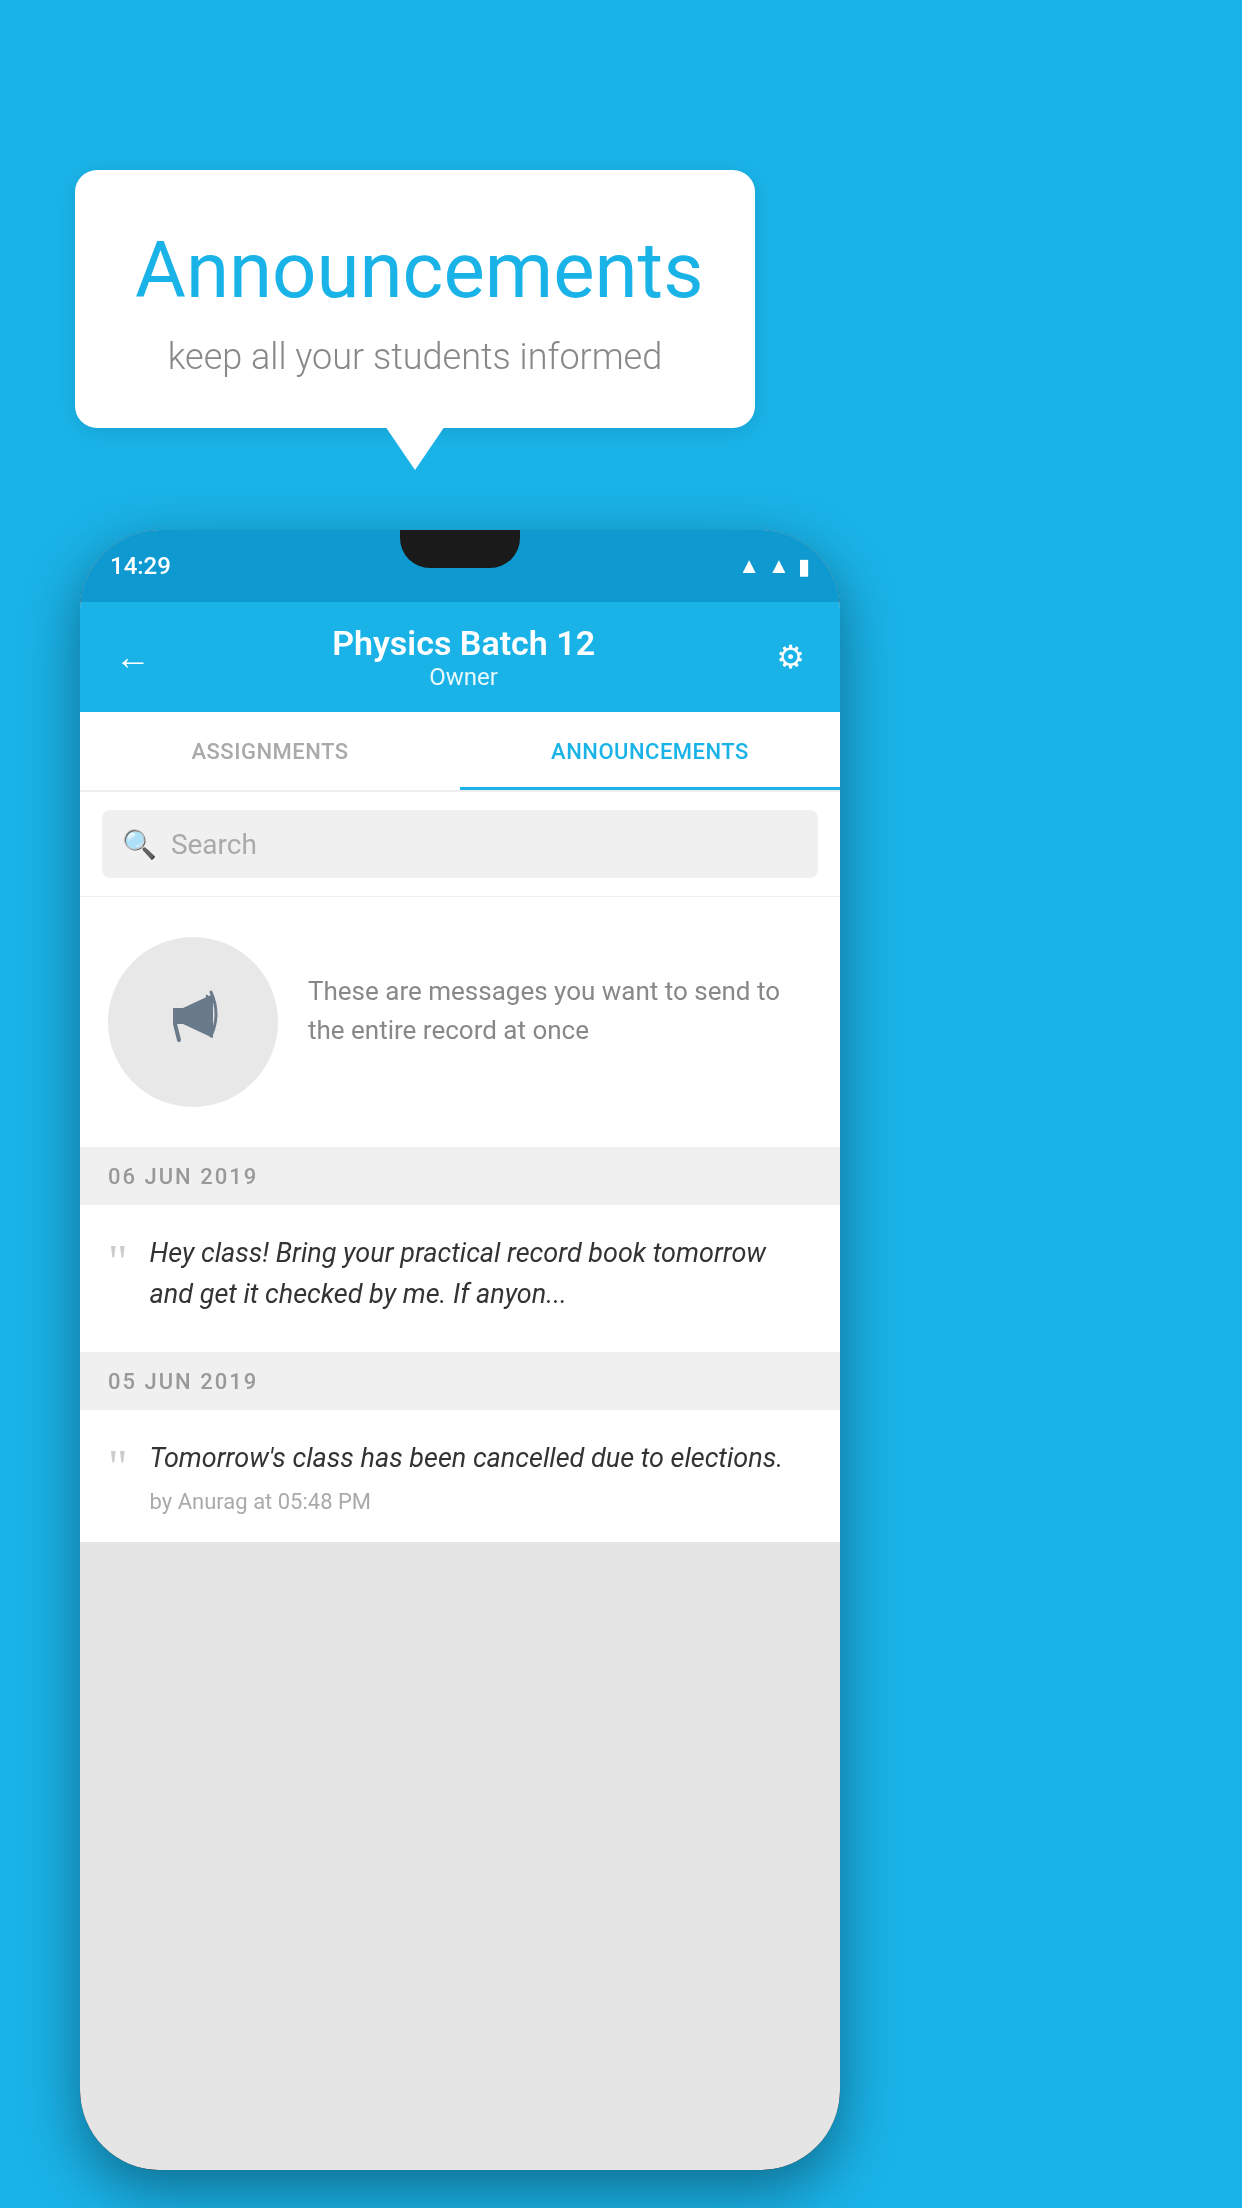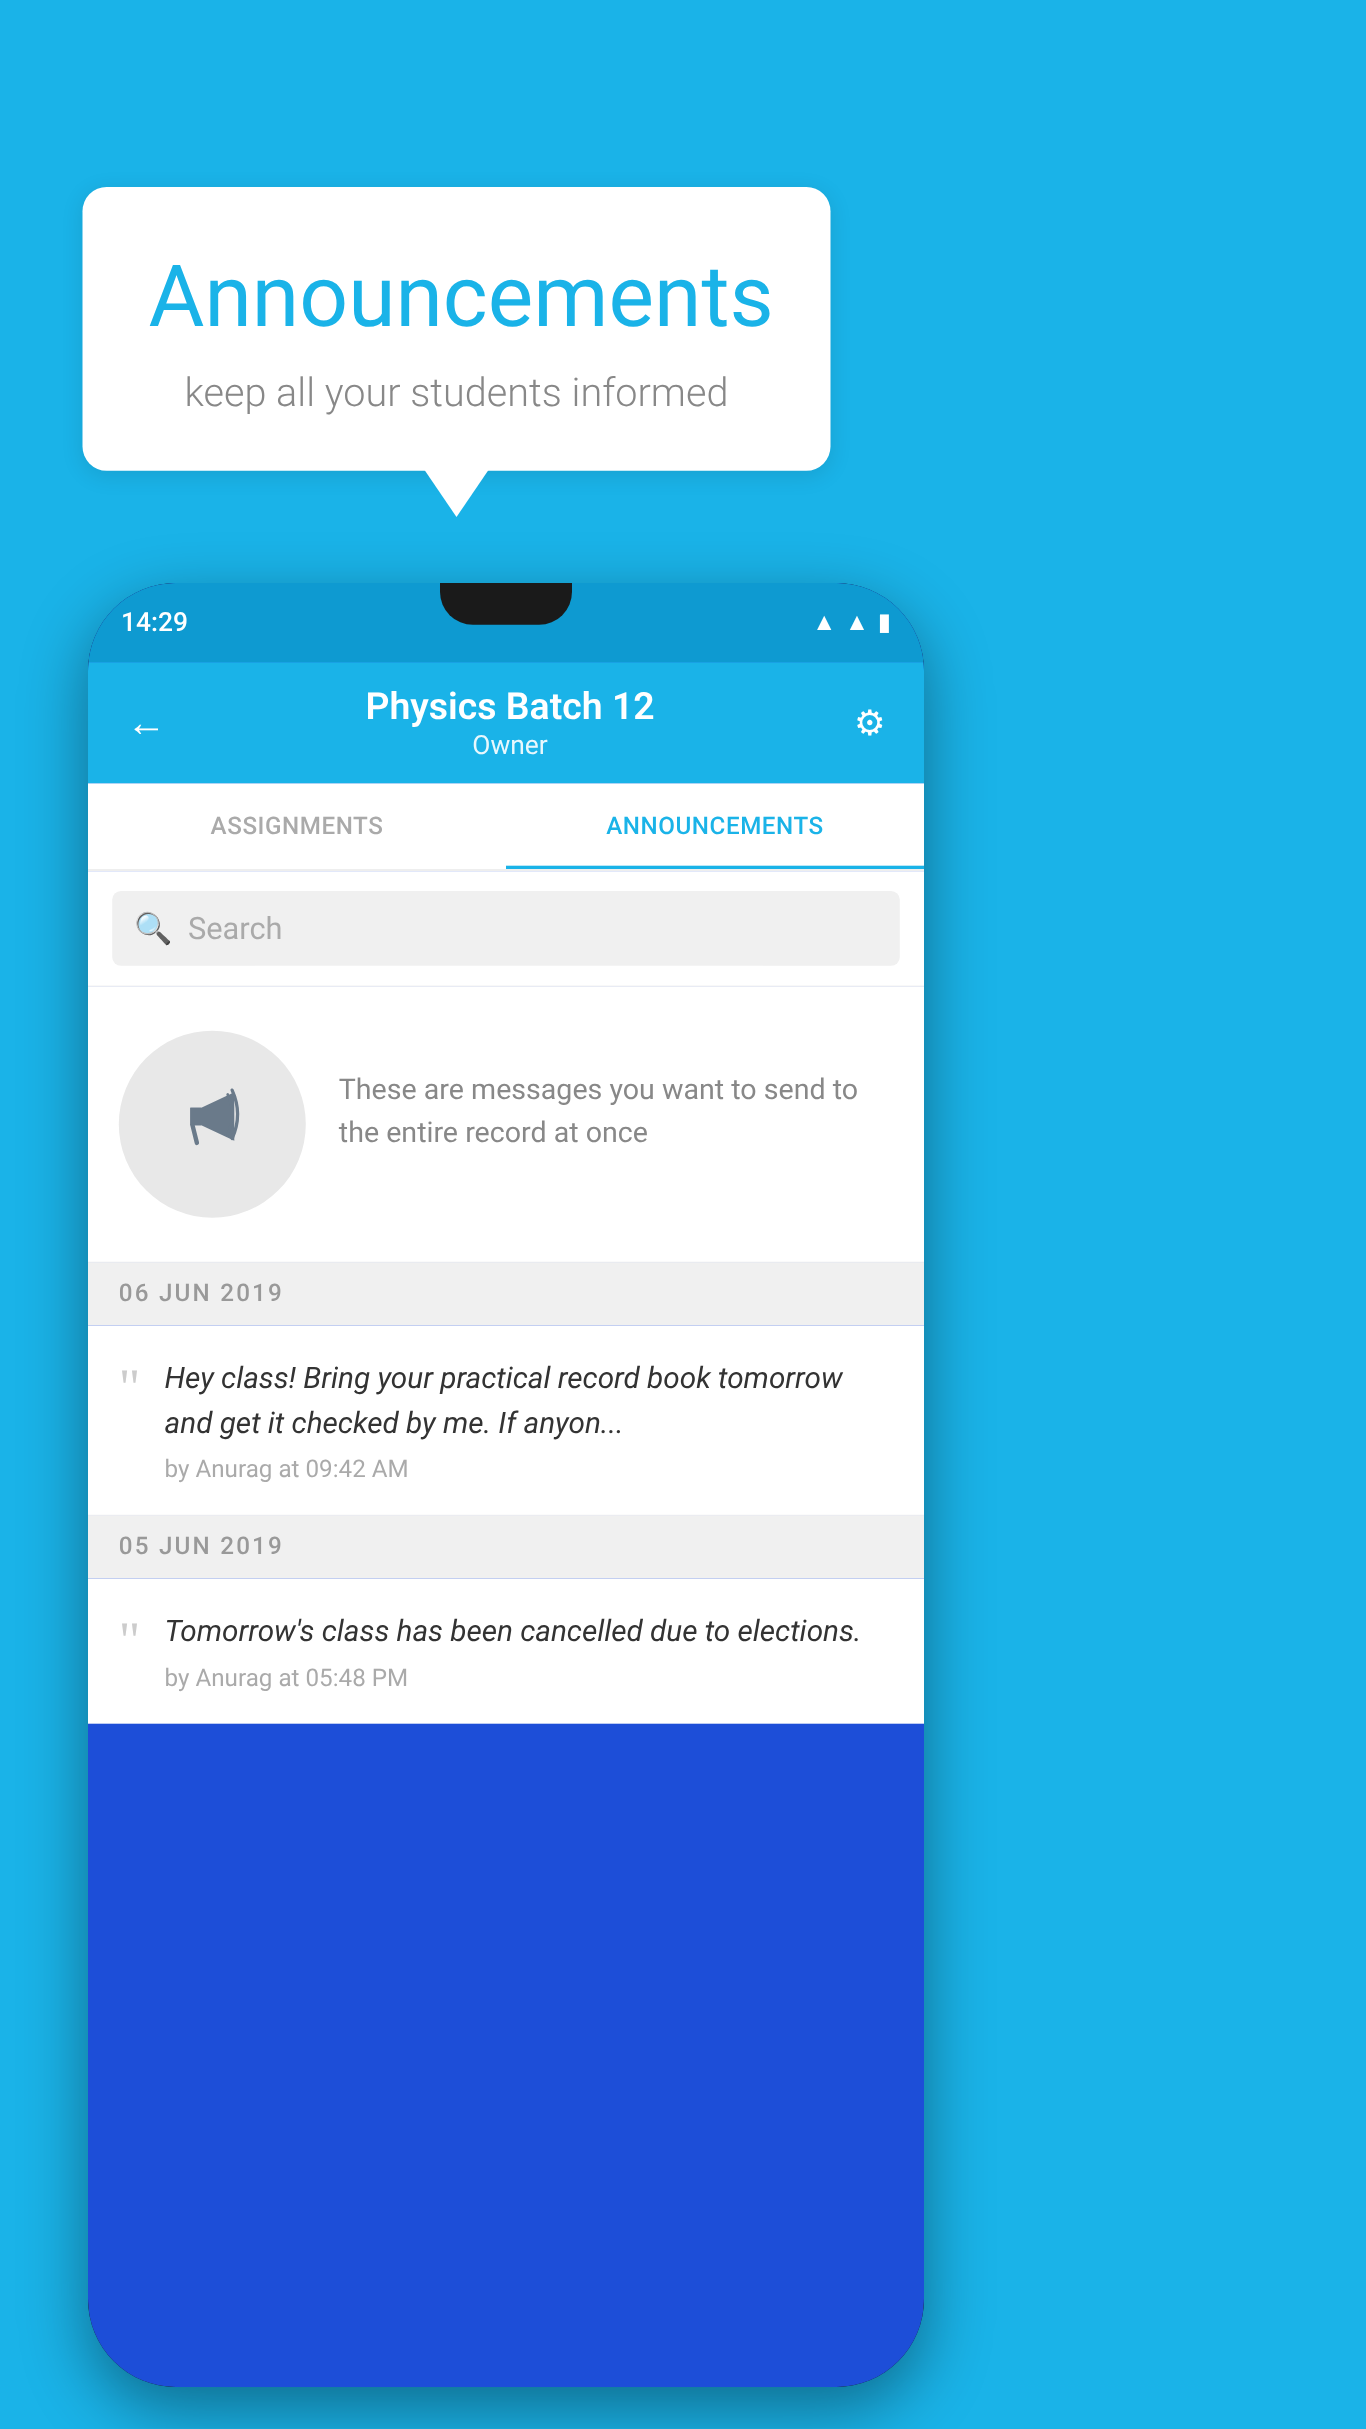--- a/index.html
+++ b/index.html
@@ -67,21 +67,21 @@
 
     
     .phone-inner {
       position: absolute;
       top: 0;
       left: 0;
       right: 0;
       bottom: 0;
       border-radius: 78px;
       overflow: hidden;
-      background: #1d4ed8;
+      background: #e5e5e5;
     }
 
     
     .status-bar {
       background: #0e9ad1;
       height: 72px;
       display: flex;
       align-items: center;
       justify-content: space-between;
       padding: 0 30px;
@@ -432,21 +432,20 @@
         <p class="promo-text">These are messages you want to send to the entire record at once</p>
       </div>
     </div>
 
     <div class="date-separator">06  JUN  2019</div>
 
     <div class="announcement-item">
       <span class="quote-icon">"</span>
       <div class="announcement-content">
         <p class="announcement-text">Hey class! Bring your practical record book tomorrow and get it checked by me. If anyon...</p>
-        <p class="announcement-meta">by Anurag at 09:42 AM</p>
       </div>
     </div>
 
     <div class="date-separator">05  JUN  2019</div>
 
     <div class="announcement-item-partial">
       <span class="quote-icon">"</span>
       <div class="announcement-content">
         <p class="announcement-text">Tomorrow's class has been cancelled due to elections.</p>
         <p class="announcement-meta">by Anurag at 05:48 PM</p>

